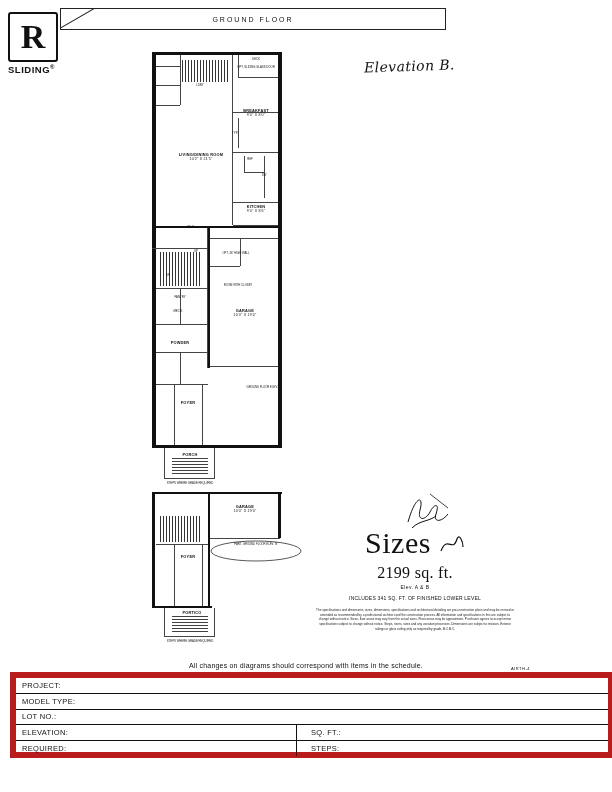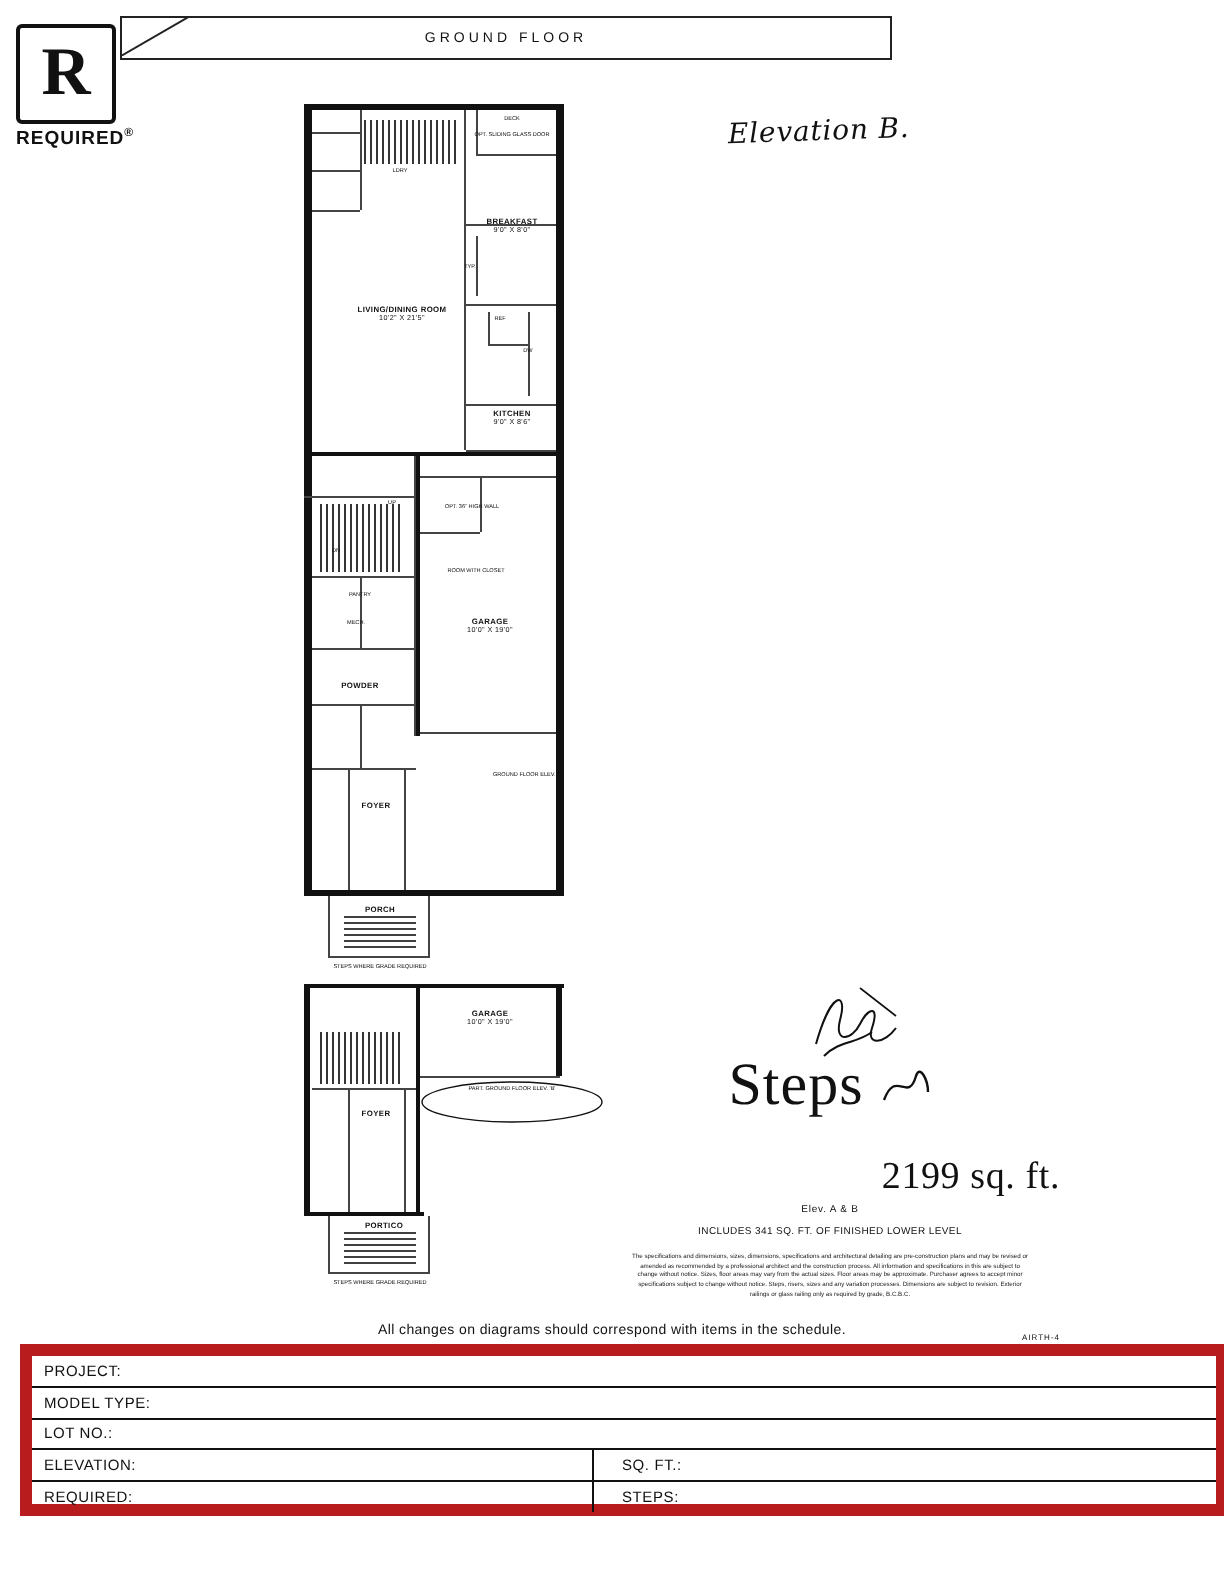--- a/index.html
+++ b/index.html
@@ -69,21 +69,21 @@
   
   #plan{position:absolute;left:152px;top:52px;width:160px;height:400px;}
 
   
   #title-block{position:absolute;left:300px;top:528px;width:230px;text-align:center;}
   .clover-name{
     font-family:"Liberation Serif", serif;font-size:30px;line-height:1;
     letter-spacing:.5px;
   }
   .clover-sqft{
-    font-family:"Liberation Serif", serif;font-size:19px;margin-top:20px;letter-spacing:.3px;text-align:right;
+    font-family:"Liberation Serif", serif;font-size:16px;margin-top:6px;letter-spacing:.3px;
   }
   .clover-elev{font-size:5px;margin-top:2px;letter-spacing:.4px;}
   .clover-incl{font-size:5px;margin-top:5px;letter-spacing:.2px;}
   .legal{
     margin-top:7px;font-size:3.1px;line-height:1.5;color:#222;text-align:center;
     width:200px;margin-left:auto;margin-right:auto;
   }
   .code-ref{position:absolute;right:0;top:138px;font-size:4px;letter-spacing:.5px;}
 
   
@@ -114,21 +114,21 @@
 </head>
 <body>
 
 <div class="page">
 
   <div class="realtor-logo">
     <div class="realtor-box">
       <span>R</span>
     </div>
     <div class="realtor-word">
-      <span>REQUIRED</span><sup>®</sup>
+      <span>SLIDING</span><sup>®</sup>
     </div>
   </div>
 
   <div class="top-banner">
     <span>GROUND FLOOR</span>
   </div>
   <div class="banner-slash"></div>
 
   <div class="handwrite" id="elevB">Elevation B.</div>
 
@@ -268,21 +268,21 @@
   </div>
 
   <svg id="scribble" viewBox="0 0 44 38">
     <path d="M2,30 C10,2 18,4 14,18 C11,30 20,28 24,20 C28,12 34,10 30,22 C27,31 36,30 42,22" fill="none" stroke="#111" stroke-width="1"></path>
     <path d="M6,36 C14,28 22,30 30,24" fill="none" stroke="#111" stroke-width="1"></path>
     <path d="M24,2 L42,16" fill="none" stroke="#111" stroke-width="0.8"></path>
   </svg>
 
   <div id="title-block">
     <div class="clover-name">
-      <span>Steps</span>
+      <span>Sizes</span>
       <svg style="width:26px;height:22px;vertical-align:-2px;" viewBox="0 0 26 22">
         <path d="M2,18 C8,2 14,20 18,6 C20,0 24,8 24,14" fill="none" stroke="#111" stroke-width="1.2"></path>
       </svg>
     </div>
     <div class="clover-sqft">2199 sq. ft.</div>
     <div class="clover-elev">Elev. A &amp; B</div>
     <div class="clover-incl">INCLUDES 341 SQ. FT. OF FINISHED LOWER LEVEL</div>
     <div class="legal">The specifications and dimensions, sizes, dimensions, specifications and architectural detailing are pre-construction plans and may be revised or amended as recommended by a professional architect and the construction process. All information and specifications in this are subject to change without notice. Sizes, floor areas may vary from the actual sizes. Floor areas may be approximate. Purchaser agrees to accept minor specifications subject to change without notice. Steps, risers, sizes and any variation processes. Dimensions are subject to revision. Exterior railings or glass railing only as required by grade, B.C.B.C.</div>
     <div class="code-ref">AIRTH-4</div>
   </div>

